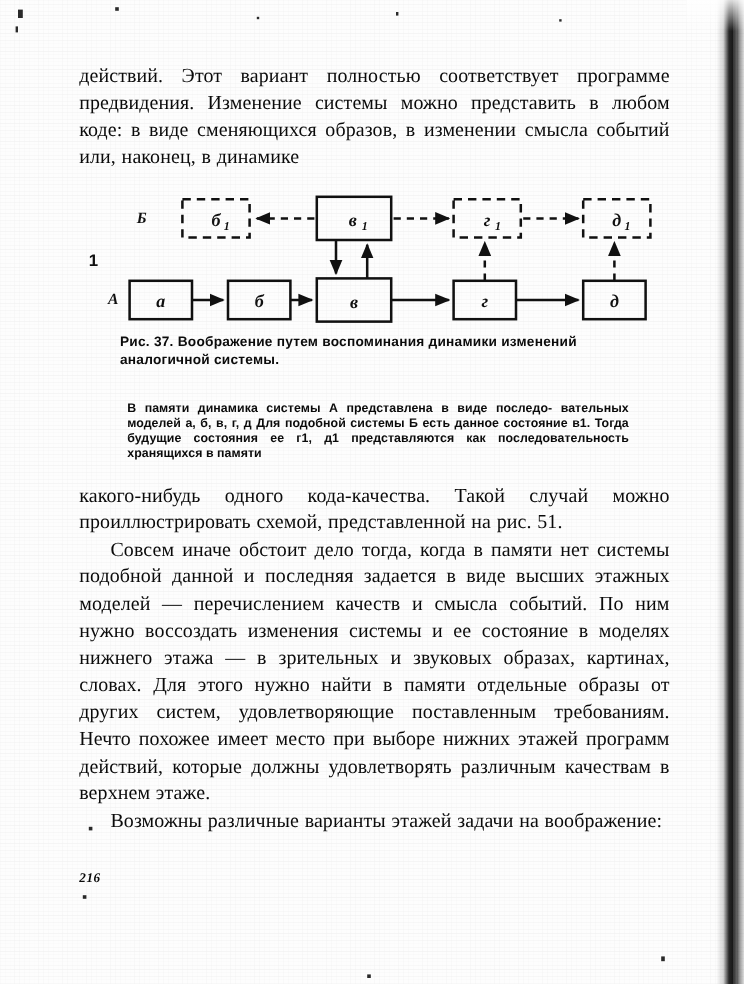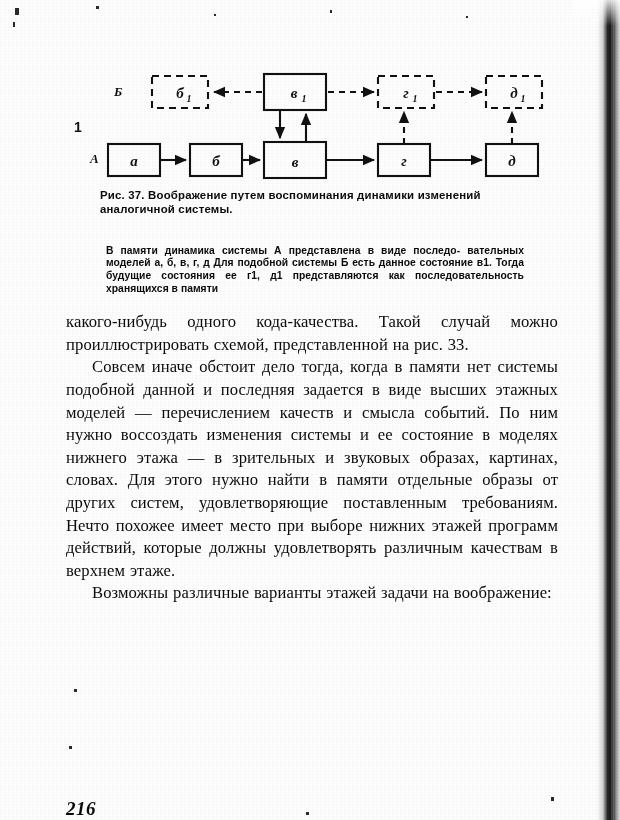--- a/index.html
+++ b/index.html
@@ -120,25 +120,25 @@
     display: block;
     text-align: center;
   }
 
   .gap-after-note { height: 16px; }
 
   
   #folio {
     position: absolute;
     left: 66px;
-    top: 798px;
+    top: 726px;
     font-family: "Liberation Serif", serif;
     font-style: italic;
     font-weight: bold;
-    font-size: 19px;
+    font-size: 11px;
     letter-spacing: .5px;
     text-align: center;
   }
 
   
   #grain {
     position: absolute;
     inset: 0;
     pointer-events: none;
     opacity: .055;
@@ -147,20 +147,21 @@
       repeating-linear-gradient(90deg, rgba(0,0,0,.4) 0px, rgba(0,0,0,0) 1px, rgba(0,0,0,0) 4px);
   }
 </style>
 </head>
 <body>
 
 <div id="page">
 
   <div id="column">
 
+    <p class="body">действий. Этот вариант полностью соответствует программе предвидения. Изменение системы можно представить в любом коде: в виде сменяющихся образов, в изменении смысла событий или, наконец, в динамике</p>
 
     <div id="figure">
       <svg id="diagram" viewBox="0 0 492 118">
         <defs>
           <marker id="ah" viewBox="0 0 10 10" refX="9" refY="5" markerWidth="6" markerHeight="6" orient="auto-start-reverse">
             <path d="M 0 0.8 L 10 5 L 0 9.2 z" fill="#111"></path>
           </marker>
         </defs>
 
         <g stroke="#111" fill="none" stroke-width="2.1">
@@ -222,21 +223,21 @@
 
     <div id="note">
       <span>В памяти динамика системы А представлена в виде последо-</span>
       <span>вательных моделей а, б, в, г, д  Для подобной системы Б</span>
       <span>есть данное состояние в1. Тогда будущие состояния ее г1, д1</span>
       <span>представляются как последовательность хранящихся в памяти</span>
     </div>
 
     <div class="gap-after-note"></div>
 
-    <p class="body">какого-нибудь одного кода-качества. Такой случай можно проиллюстрировать схемой, представленной на рис. 33.</p>
+    <p class="body">какого-нибудь одного кода-качества. Такой случай можно проиллюстрировать схемой, представленной на рис. 51.</p>
     <p class="body indent">Совсем иначе обстоит дело тогда, когда в памяти нет системы подобной данной и последняя задается в виде высших этажных моделей — перечислением качеств и смысла событий. По ним нужно воссоздать изменения системы и ее состояние в моделях нижнего этажа — в зрительных и звуковых образах, картинах, словах. Для этого нужно найти в памяти отдельные образы от других систем, удовлетворяющие поставленным требованиям. Нечто похожее имеет место при выборе нижних этажей программ действий, которые должны удовлетворять различным качествам в верхнем этаже.</p>
     <p class="body indent">Возможны различные варианты этажей задачи на воображение:</p>
   </div>
 
   <div id="folio">216</div>
 
   <div class="speck" style="left:15px;top:8px;width:4px;height:7px;"></div>
   <div class="speck" style="left:13px;top:22px;width:2px;height:5px;"></div>
   <div class="speck" style="left:96px;top:6px;width:3px;height:3px;"></div>
   <div class="speck" style="left:214px;top:14px;width:2px;height:2px;"></div>

